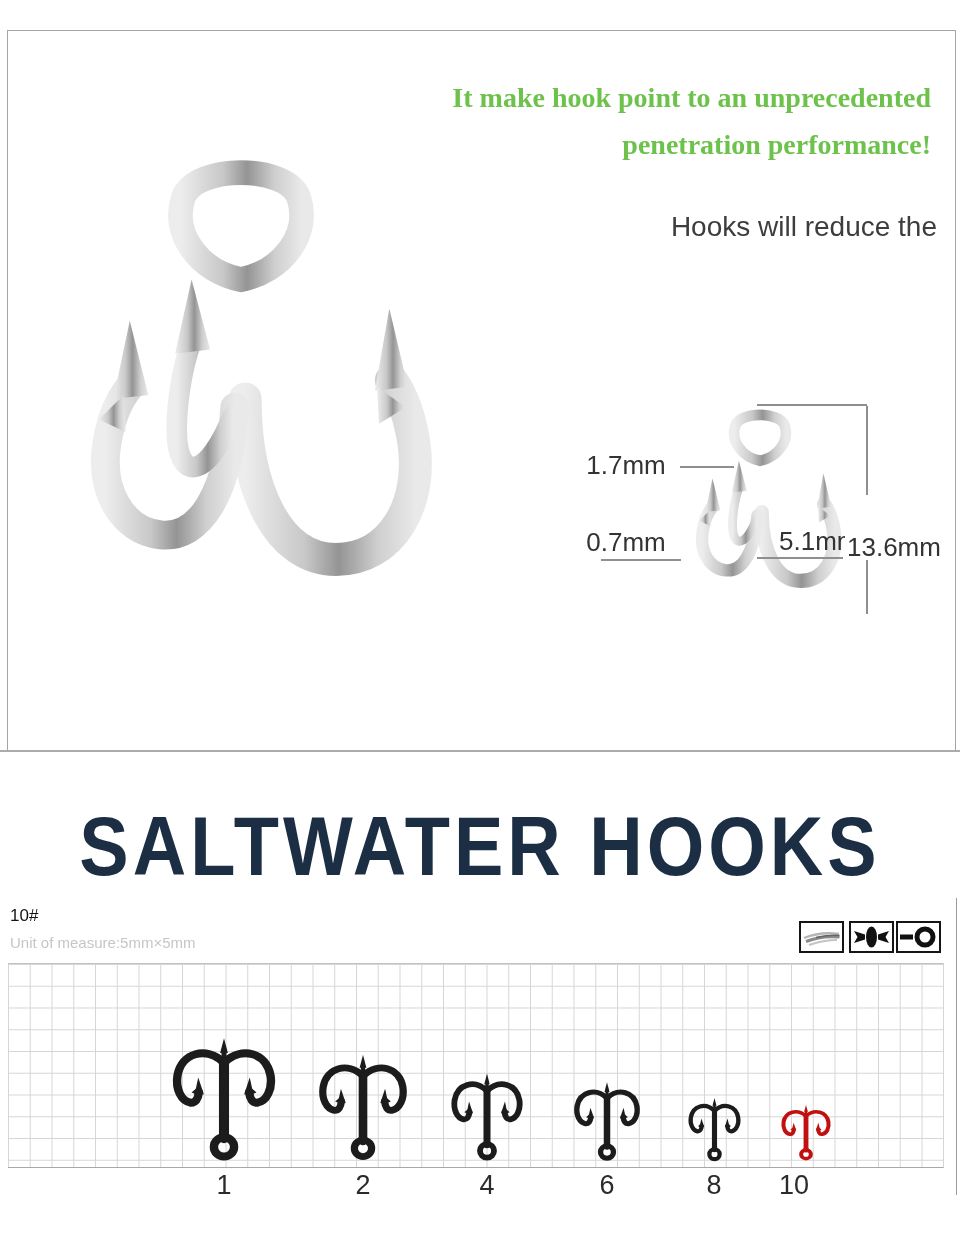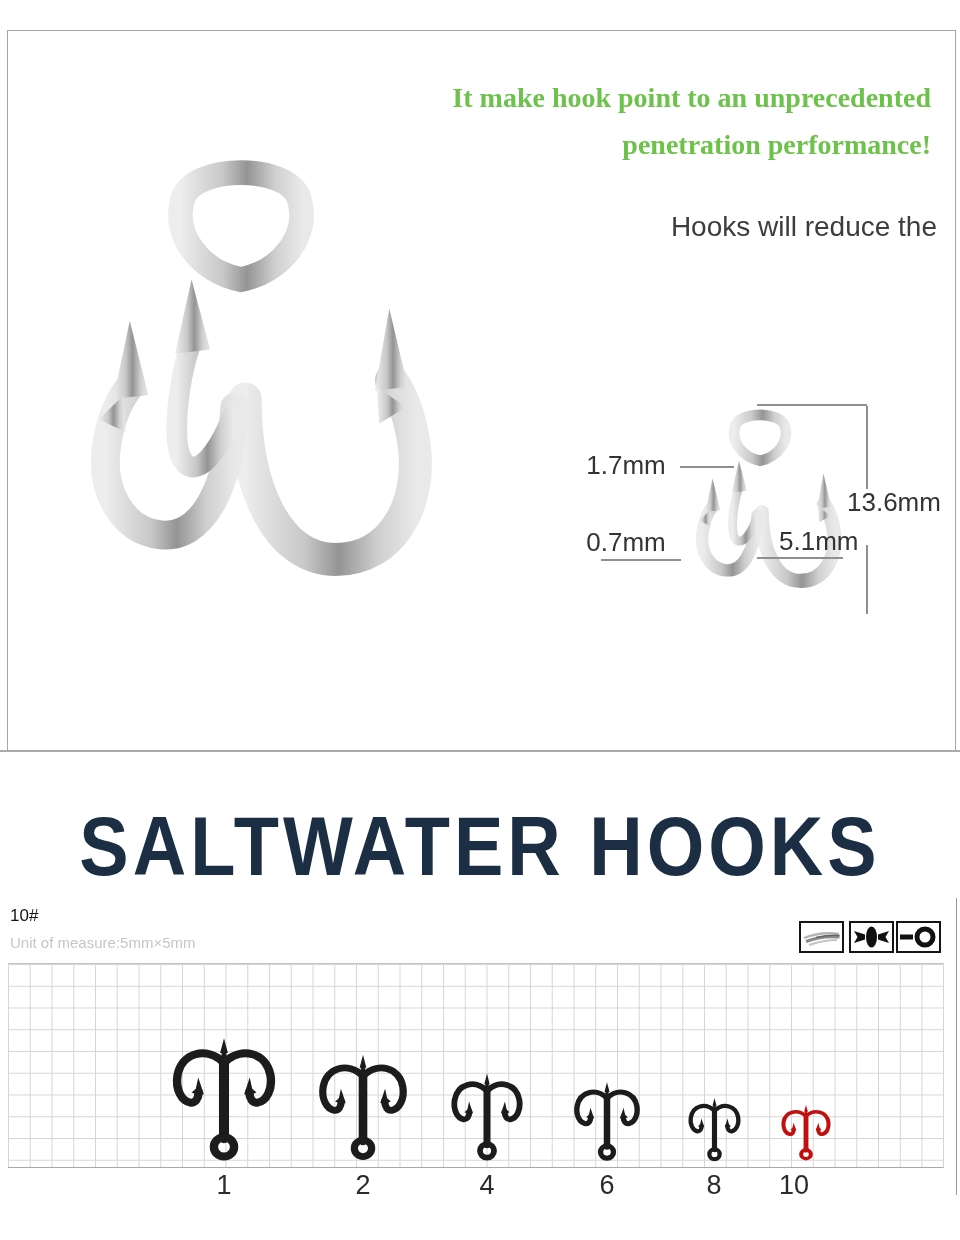--- a/index.html
+++ b/index.html
@@ -128,21 +128,21 @@
 
   <span class="meas-label" style="left:584px;top:529px;width:84px;text-align:center">0.7mm</span>
   <div class="mline h" style="left:601px;top:559px;width:80px"></div>
 
   <span class="meas-label" style="left:779px;top:528px;width:80px">5.1mm</span>
   <div class="mline h" style="left:757px;top:557px;width:86px"></div>
 
   <div class="mline h" style="left:757px;top:404px;width:110px"></div>
   <div class="mline v" style="left:866px;top:406px;height:89px"></div>
   <div class="mline v" style="left:866px;top:545px;height:69px"></div>
-  <span class="meas-label bg-white" style="left:845px;top:489px">13.6mm</span>
+  <span class="meas-label bg-white" style="left:845px;top:534px">13.6mm</span>
 
   <div class="divider"></div>
 
   <h2 class="banner">SALTWATER HOOKS</h2>
 
   <section>
     <span class="model">10#</span>
     <span class="unit-note">Unit of measure:5mm×5mm</span>
 
     <div class="feature-icon" style="left:799px">

